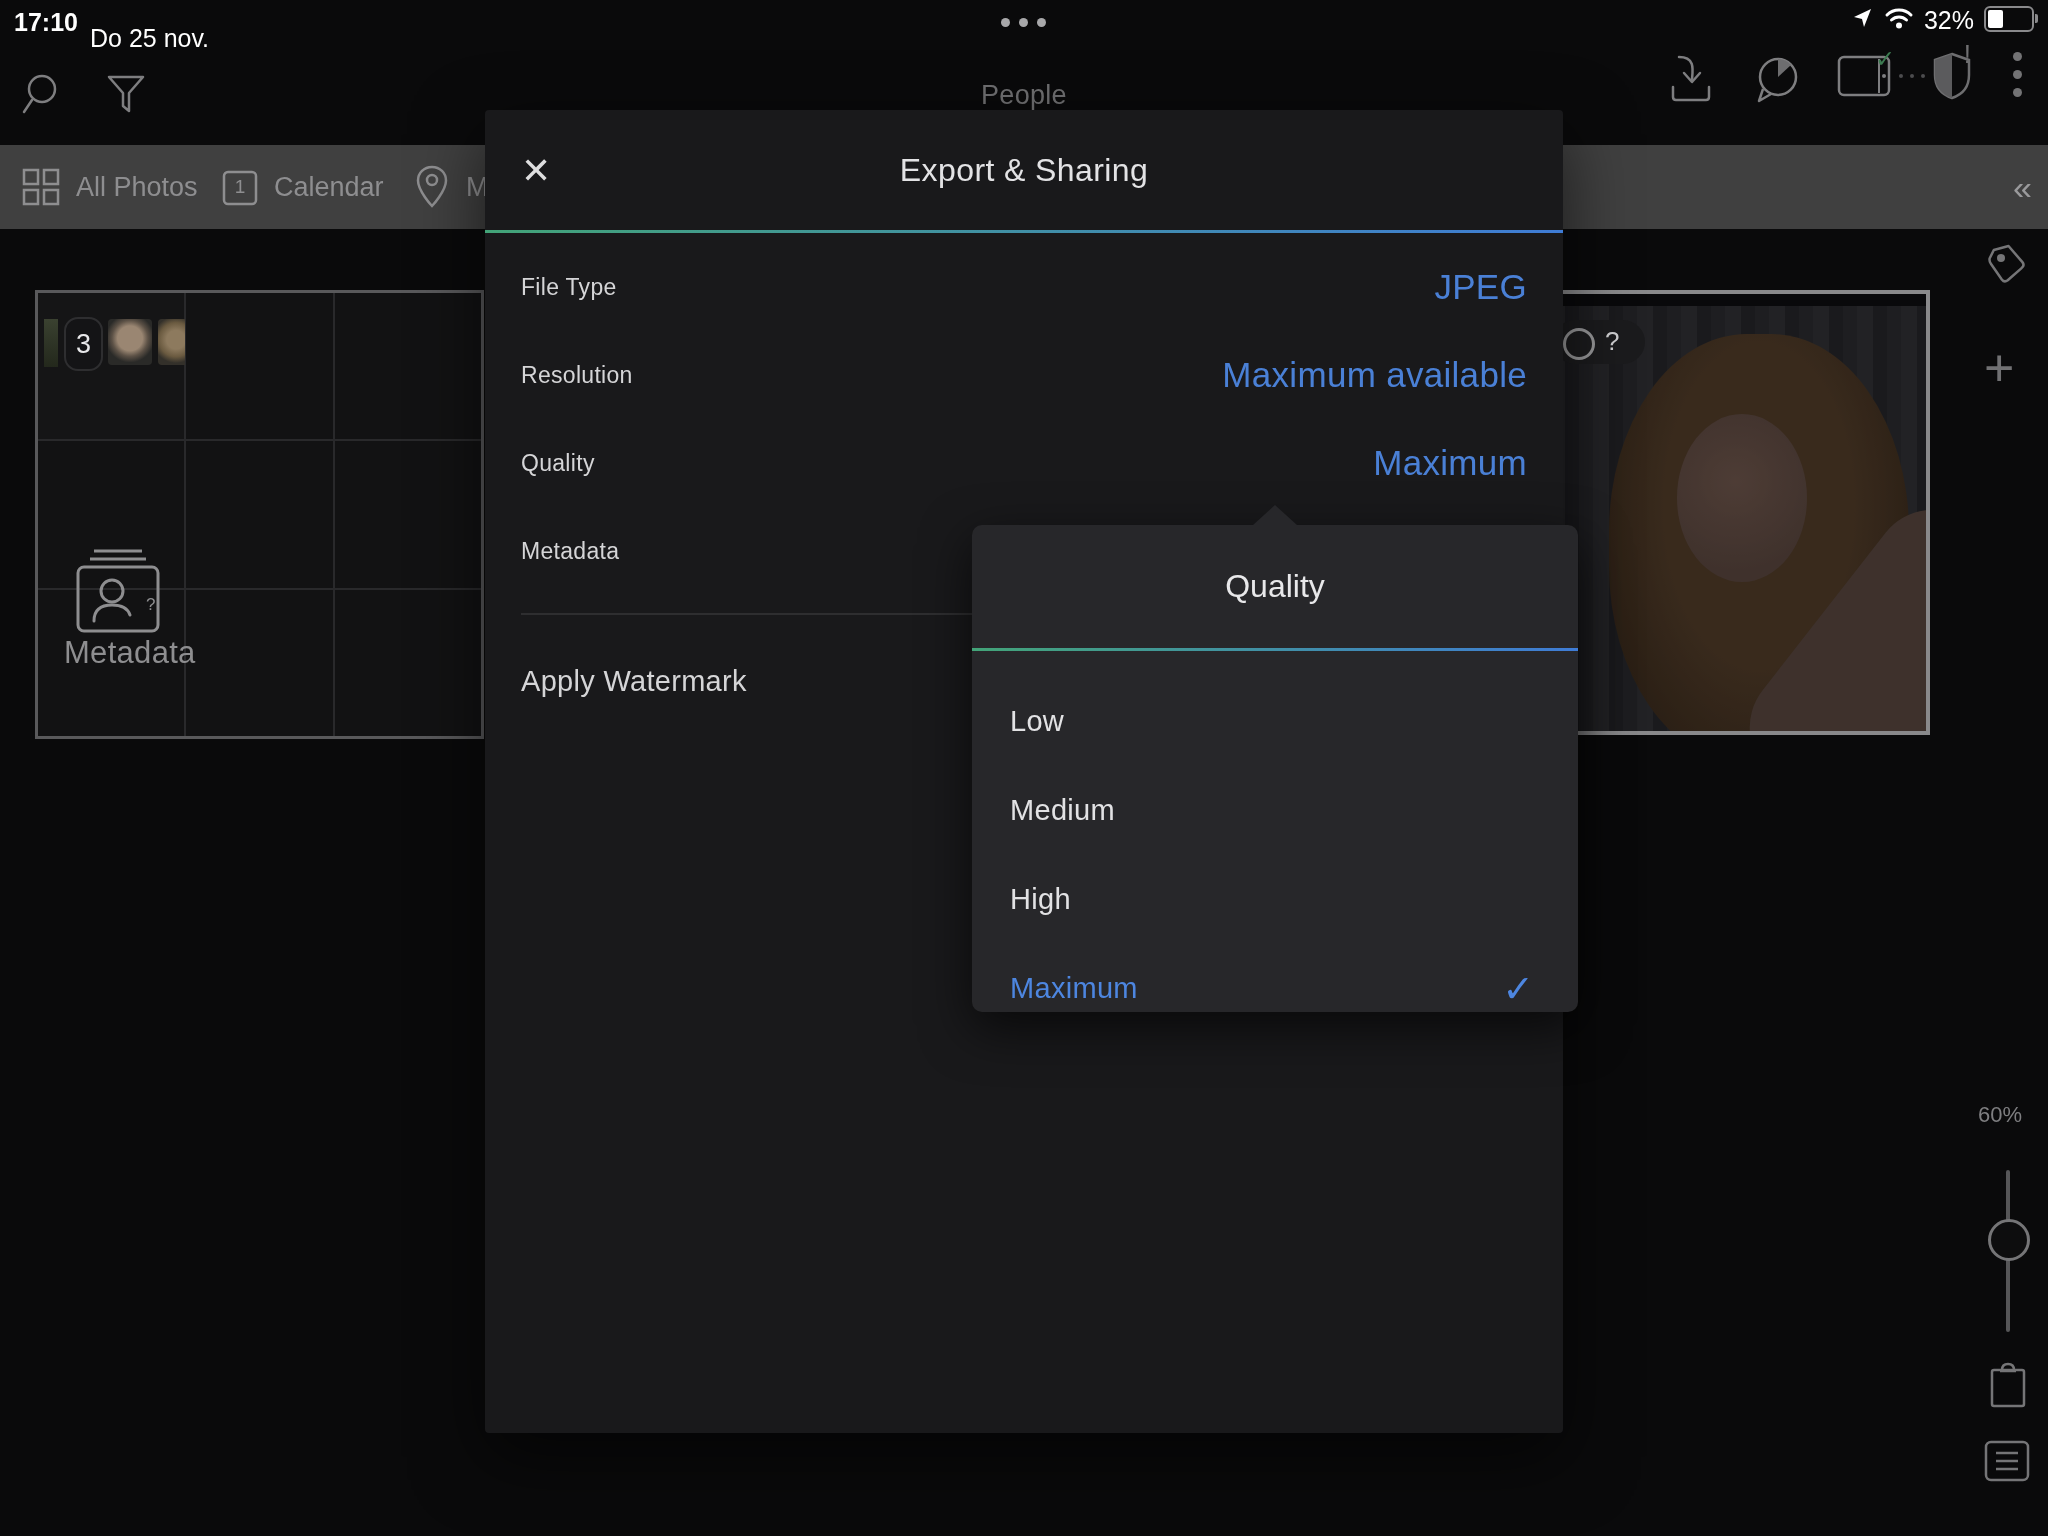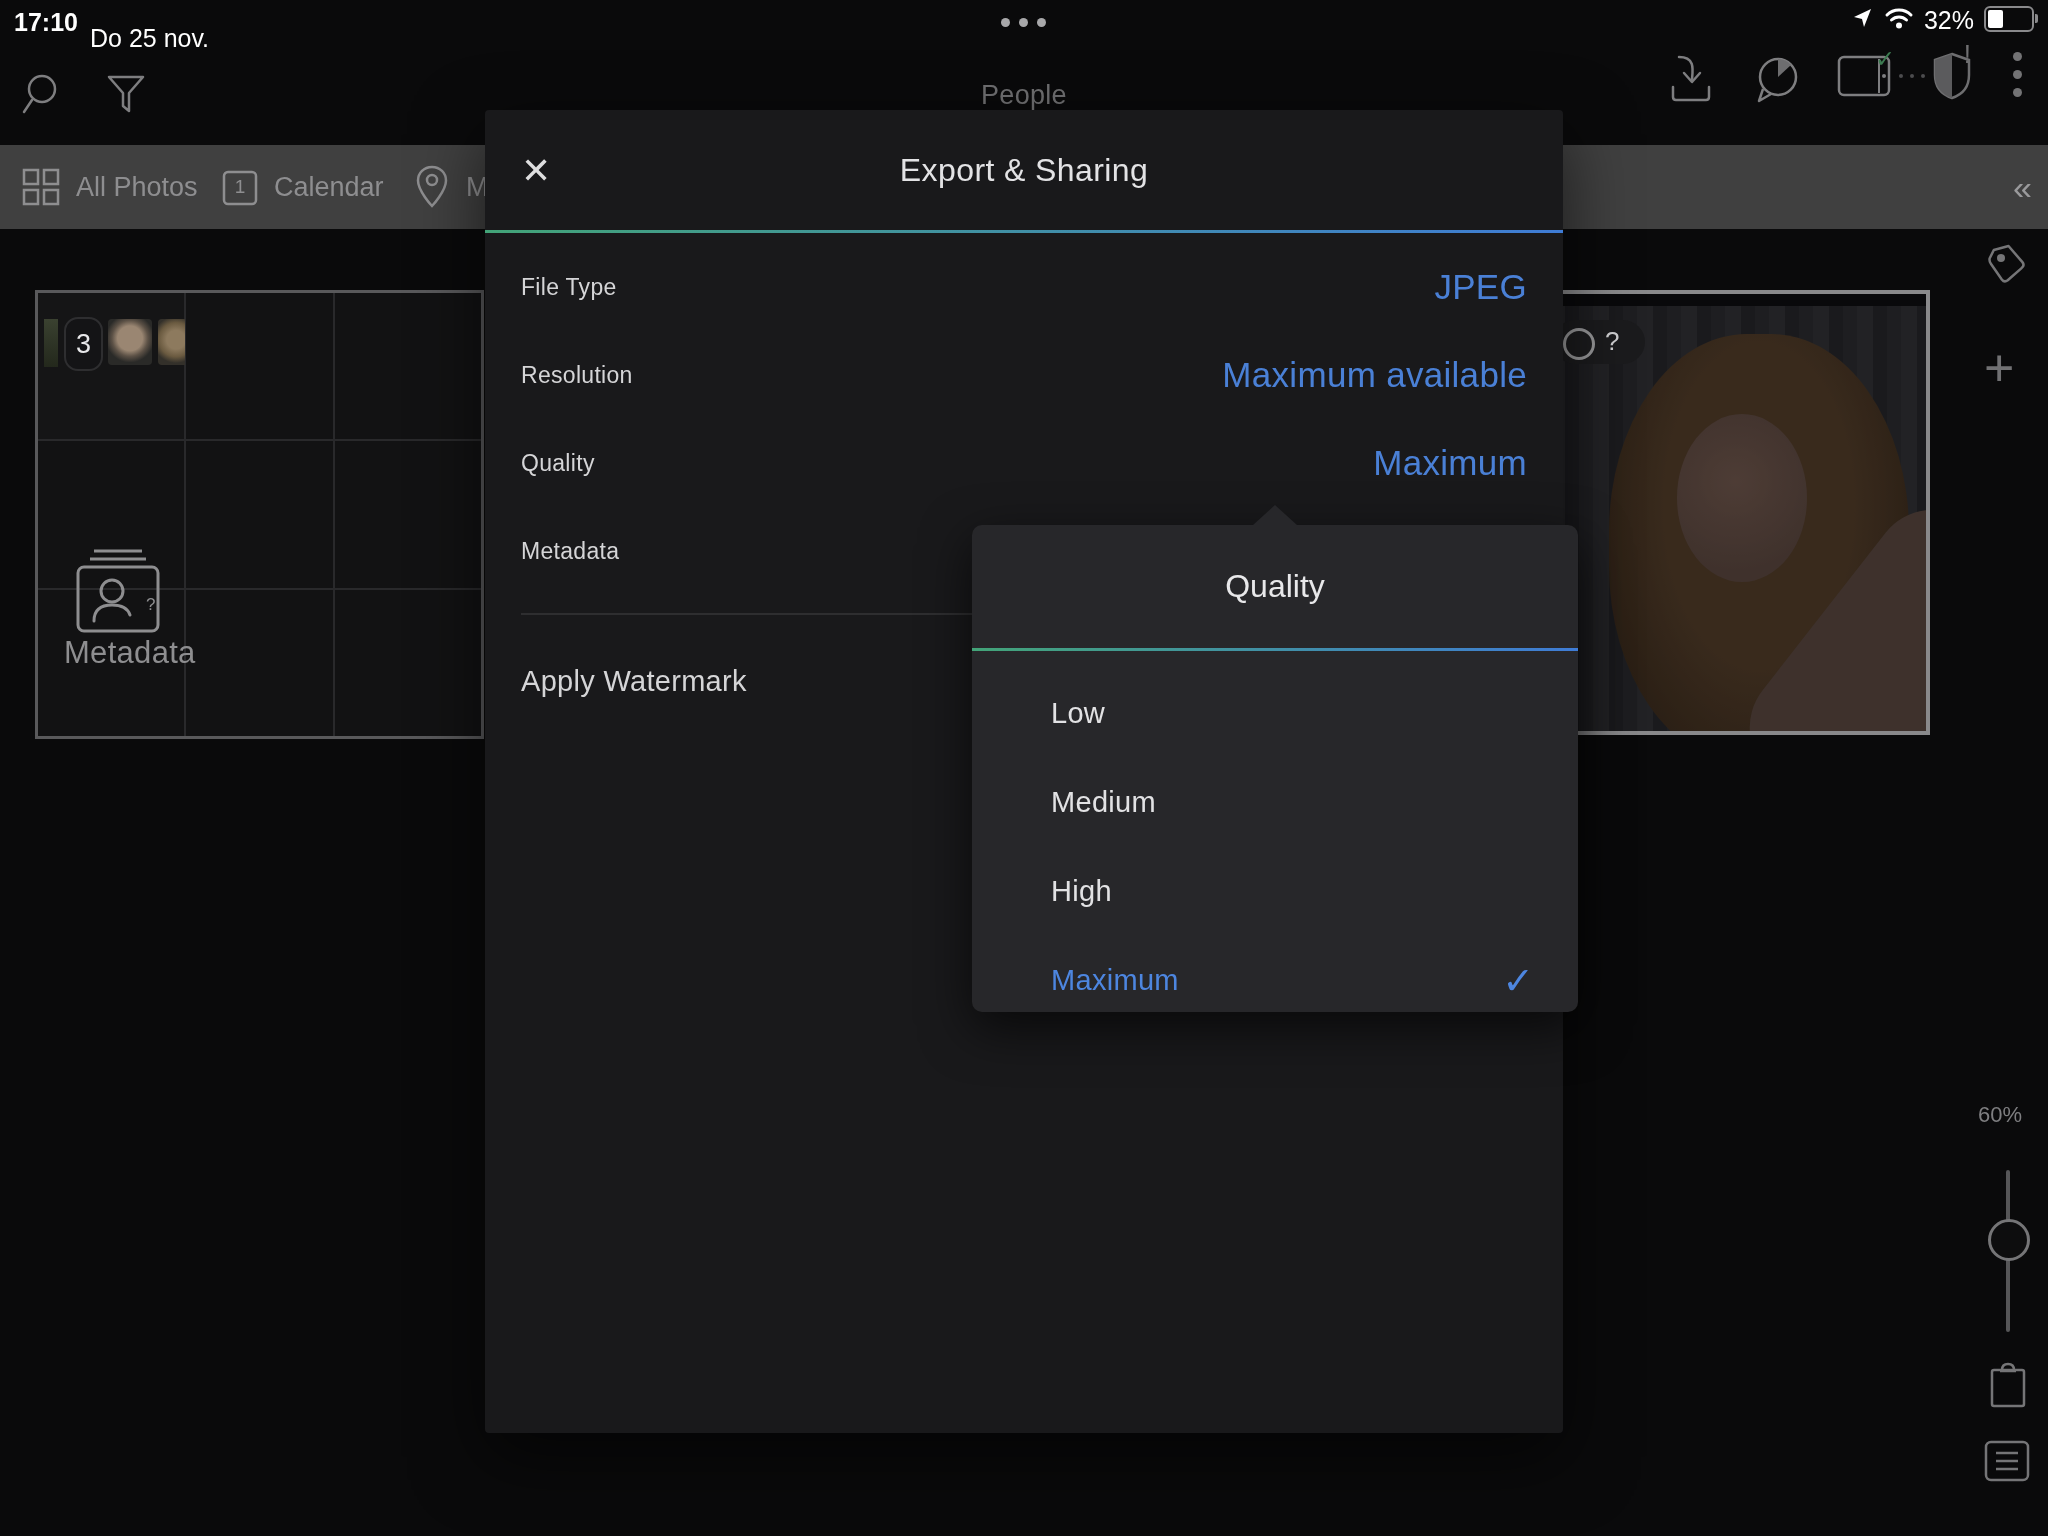--- a/index.html
+++ b/index.html
@@ -97,21 +97,21 @@
   .sect-divider{height:2px;background:#2e2e30;margin:18px 36px 0 36px;}
   .wm-row{height:88px;display:flex;align-items:center;padding:0 36px;margin-top:22px;}
   .wm-row .lbl{font-size:29px;color:#d5d5d7;letter-spacing:.3px;}
 
   
   .popover{left:972px;top:525px;width:606px;height:487px;background:#27272a;border-radius:10px;z-index:60;
            box-shadow:0 16px 50px rgba(0,0,0,.65);}
   .caret{position:absolute;left:281px;top:-20px;width:0;height:0;
          border-left:22px solid transparent;border-right:22px solid transparent;border-bottom:20px solid #27272a;}
   .pop-title{height:123px;display:flex;align-items:center;justify-content:center;font-size:32px;color:#e8e8ea;}
-  .pop-options{padding-top:18px;margin-left:41px;}
+  .pop-options{padding-top:26px;}
   .prow{height:89px;display:flex;align-items:center;justify-content:space-between;padding:0 44px 0 38px;}
   .prow .olbl{font-size:29px;color:#e2e2e4;letter-spacing:.3px;}
   .prow.selected .olbl{color:#4d86e0;}
   .prow .check{font-size:38px;font-weight:700;color:#4d86e0;}
   .accent{color:#4a80d6;}
 
   svg{display:block;}
 </style>
 </head>
 <body>

